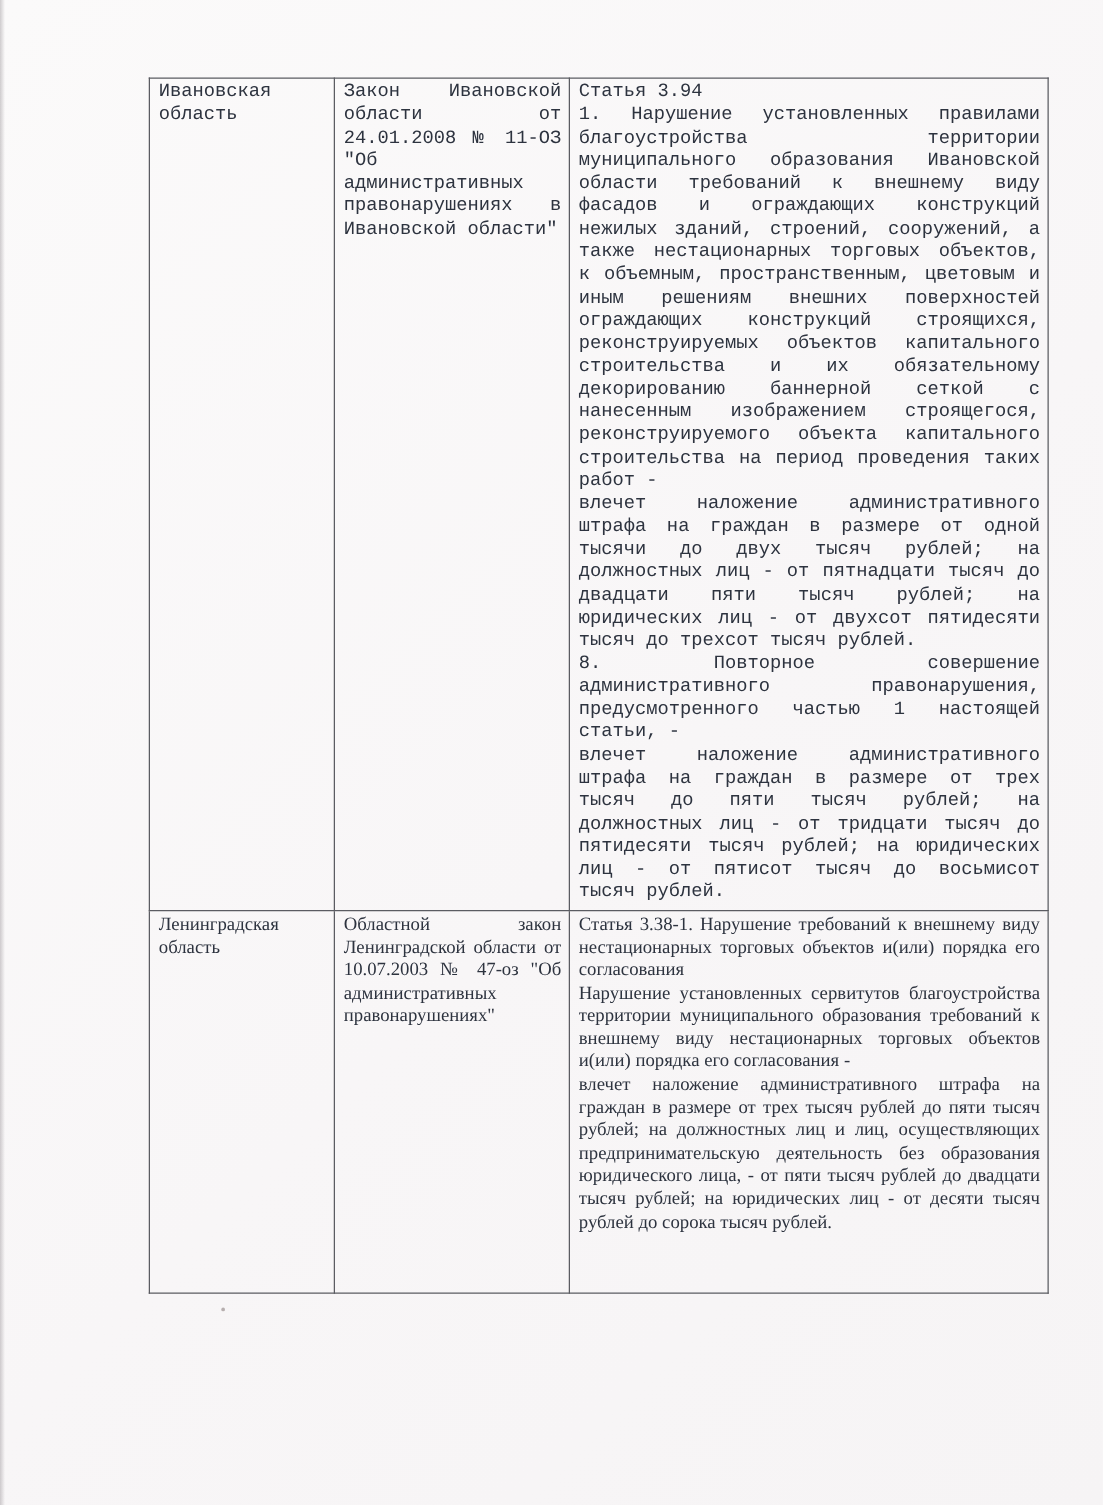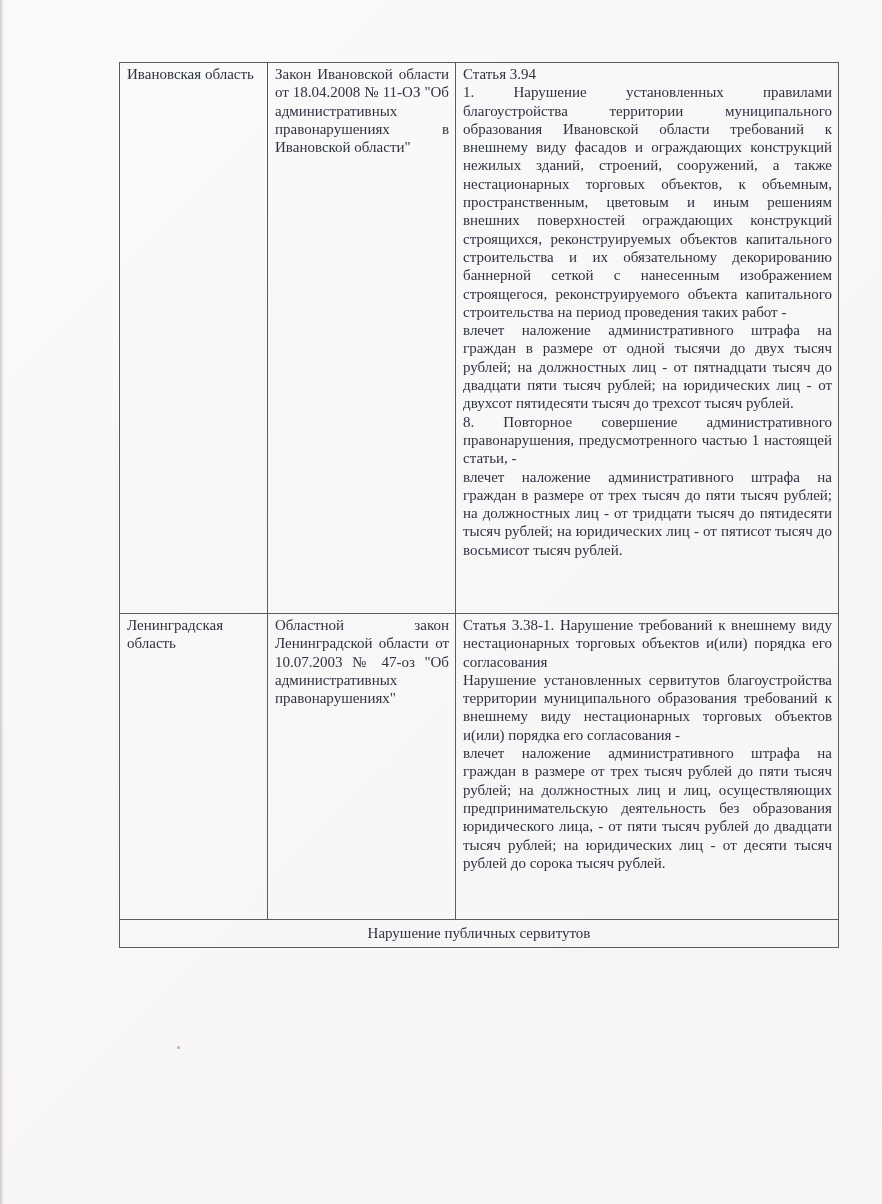--- a/index.html
+++ b/index.html
@@ -42,21 +42,21 @@
   col.c2 { width: 188px; }
   col.c3 { width: 383px; }
   .doc-table td {
     border: 1px solid #5b5c62;
     vertical-align: top;
     padding: 2px 6px 4px 7px;
     text-align: justify;
     overflow: hidden;
   }
   .doc-table td p { margin: 0; }
-  tr.row-ivanovo td { height: 544px; }
+  tr.row-ivanovo td { height: 544px; font-family: Liberation Mono, monospace; }
   tr.row-leningrad td { height: 299px; }
   tr.row-footer td {
     height: 23px;
     text-align: center;
     vertical-align: middle;
     padding: 2px 6px;
   }
   .speck {
     position: absolute;
     left: 177px;
@@ -78,21 +78,21 @@
       <col class="c1">
       <col class="c2">
       <col class="c3">
     </colgroup>
     <tbody>
       <tr class="row-ivanovo">
         <td class="cell region">
           <p>Ивановская область</p>
         </td>
         <td class="cell law">
-          <p>Закон Ивановской области от 18.04.2008 № 11-ОЗ "Об административных правонарушениях в Ивановской области"</p>
+          <p>Закон Ивановской области от 24.01.2008 № 11-ОЗ "Об административных правонарушениях в Ивановской области"</p>
         </td>
         <td class="cell article">
           <p>Статья 3.94</p>
           <p>1. Нарушение установленных правилами благоустройства территории муниципального образования Ивановской области требований к внешнему виду фасадов и ограждающих конструкций нежилых зданий, строений, сооружений, а также нестационарных торговых объектов, к объемным, пространственным, цветовым и иным решениям внешних поверхностей ограждающих конструкций строящихся, реконструируемых объектов капитального строительства и их обязательному декорированию баннерной сеткой с нанесенным изображением строящегося, реконструируемого объекта капитального строительства на период проведения таких работ -</p>
           <p>влечет наложение административного штрафа на граждан в размере от одной тысячи до двух тысяч рублей; на должностных лиц - от пятнадцати тысяч до двадцати пяти тысяч рублей; на юридических лиц - от двухсот пятидесяти тысяч до трехсот тысяч рублей.</p>
           <p>8. Повторное совершение административного правонарушения, предусмотренного частью 1 настоящей статьи, -</p>
           <p>влечет наложение административного штрафа на граждан в размере от трех тысяч до пяти тысяч рублей; на должностных лиц - от тридцати тысяч до пятидесяти тысяч рублей; на юридических лиц - от пятисот тысяч до восьмисот тысяч рублей.</p>
         </td>
       </tr>
 
@@ -103,22 +103,17 @@
         <td class="cell law">
           <p>Областной закон Ленинградской области от 10.07.2003 № 47-оз "Об административных правонарушениях"</p>
         </td>
         <td class="cell article">
           <p>Статья 3.38-1. Нарушение требований к внешнему виду нестационарных торговых объектов и(или) порядка его согласования</p>
           <p>Нарушение установленных сервитутов благоустройства территории муниципального образования требований к внешнему виду нестационарных торговых объектов и(или) порядка его согласования -</p>
           <p>влечет наложение административного штрафа на граждан в размере от трех тысяч рублей до пяти тысяч рублей; на должностных лиц и лиц, осуществляющих предпринимательскую деятельность без образования юридического лица, - от пяти тысяч рублей до двадцати тысяч рублей; на юридических лиц - от десяти тысяч рублей до сорока тысяч рублей.</p>
         </td>
       </tr>
 
-      <tr class="row-footer">
-        <td colspan="3" class="cell footer">
-          <span>Нарушение публичных сервитутов</span>
-        </td>
-      </tr>
     </tbody>
   </table>
 
   <div class="speck"></div>
 </div>
 
 </body></html>

